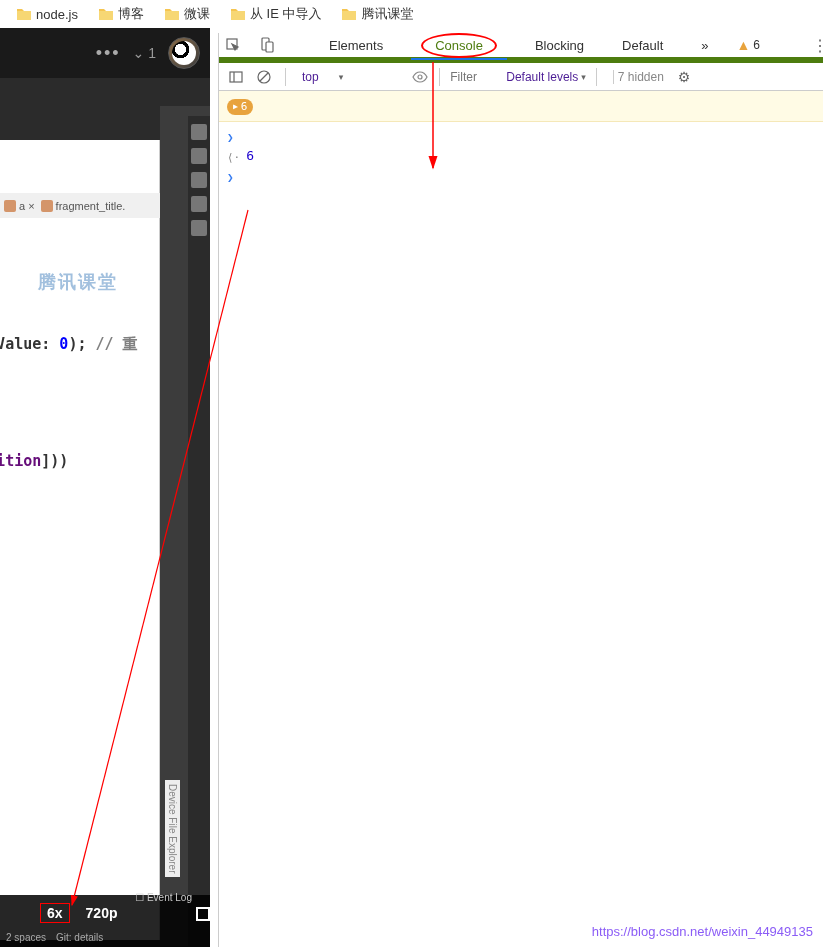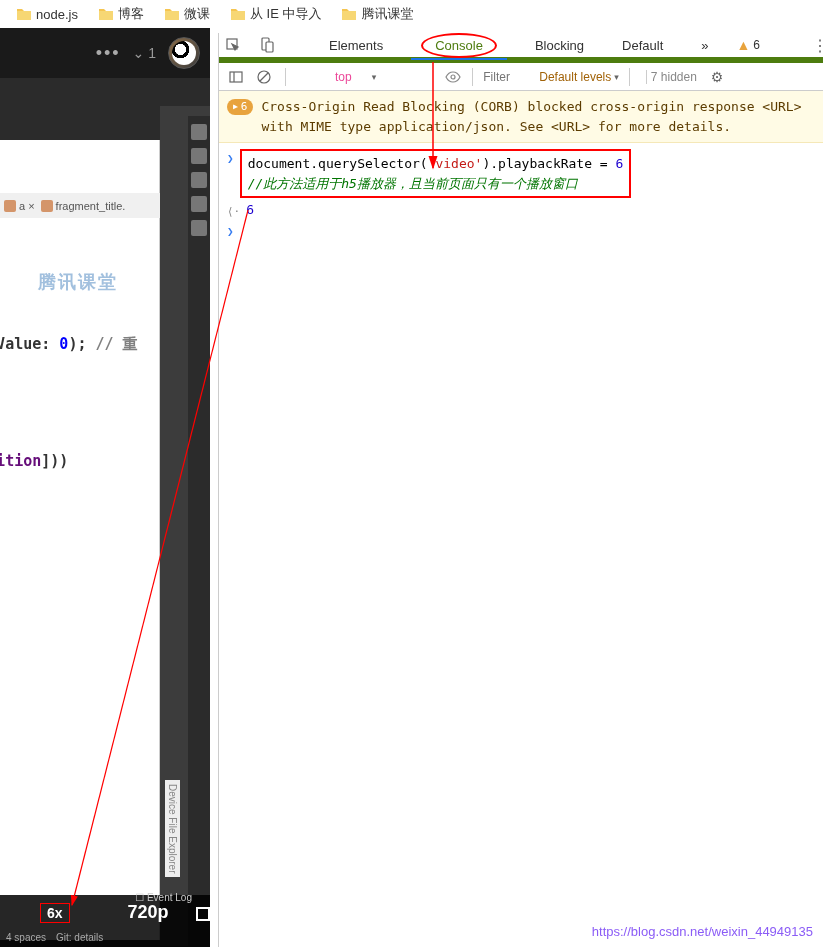--- a/index.html
+++ b/index.html
@@ -32,21 +32,21 @@
     
     .video-watermark { position: absolute; top: 130px; left: 38px; font-size: 18px; color: rgba(100,150,200,0.6); font-weight: bold; letter-spacing: 2px; }
     
     .right-strip { position: absolute; left: 160px; top: 78px; width: 50px; height: 840px; background: #3c3c3c; }
     .right-strip-inner { position: absolute; right: 0; top: 10px; width: 22px; height: 100%; background: #2b2b2b; }
     .strip-icon { width: 16px; height: 16px; margin: 8px auto; background: #777; border-radius: 2px; }
     
     .bottom-bar { position: absolute; bottom: 0; left: 0; width: 210px; height: 52px; background: rgba(0,0,0,0.85); display: flex; align-items: flex-end; padding: 12px 6px; gap: 12px; color: #ccc; font-size: 11px; }
     .bottom-controls { position: absolute; bottom: 24px; left: 40px; display: flex; gap: 16px; align-items: center; }
     .speed-badge { color: #fff; font-size: 14px; font-weight: bold; border: 1px solid red; padding: 1px 6px; }
-    .quality { color: #fff; font-size: 18px; font-weight: bold; margin-left: 42px; }
+    .quality { color: #fff; font-size: 14px; font-weight: bold; }
     .statusbar { position: absolute; bottom: 4px; left: 6px; display: flex; gap: 10px; font-size: 10px; color: #aaa; }
     .event-log { position: absolute; bottom: 44px; right: 18px; font-size: 10px; color: #ccc; }
     .fullscreen-icon { position: absolute; bottom: 26px; right: 0px; width: 14px; height: 14px; border: 2px solid #fff; }
     .device-explorer { position: absolute; right: 30px; bottom: 70px; writing-mode: vertical-rl; font-size: 10px; color: #888; background: #eee; padding: 4px 2px; }
     
     
     .devtools { position: absolute; left: 218px; top: 33px; width: 605px; height: 914px; background: #fff; border-left: 1px solid #ccc; }
     .dt-header { height: 30px; border-bottom: 6px solid #4d7c0f; display: flex; align-items: center; padding: 0 6px; gap: 18px; }
     .dt-icon { width: 22px; height: 22px; display: flex; align-items: center; justify-content: center; color: #666; cursor: pointer; font-size: 14px; }
     .dt-icon svg { width: 16px; height: 16px; }
@@ -54,24 +54,24 @@
     .dt-tab { padding: 6px 10px; font-size: 13px; color: #333; cursor: pointer; position: relative; }
     .dt-tab.active { color: #4d7c0f; }
     .dt-tab.active::after { content: ''; position: absolute; bottom: -1px; left: 0; right: 0; height: 2px; background: #1a73e8; }
     .dt-console-oval { border: 2px solid red; border-radius: 50%; padding: 3px 12px; }
     .dt-warn { display: flex; align-items: center; gap: 3px; margin-left: auto; color: #333; font-size: 12px; }
     .dt-warn-icon { color: #e8a33d; font-size: 14px; }
     .dt-more { font-size: 16px; color: #666; padding: 0 8px; cursor: pointer; }
     .dt-close { font-size: 16px; color: #666; padding: 0 6px; cursor: pointer; }
     
     .dt-toolbar { height: 28px; border-bottom: 1px solid #ccc; display: flex; align-items: center; padding: 0 6px; gap: 6px; font-size: 12px; }
-    .dt-toolbar .sel { padding: 2px 6px; color: #ec4899; display: flex; align-items: center; gap: 20px; margin-left: 33px; }
+    .dt-toolbar .sel { padding: 2px 6px; color: #4c1d95; display: flex; align-items: center; gap: 20px; }
     .dt-toolbar .sel::after { content: '▾'; font-size: 9px; color: #666; }
     .dt-toolbar .filter-input { border: none; outline: none; width: 50px; font-size: 12px; color: #999; }
-    .dt-toolbar .levels { color: #a16207; display: flex; align-items: center; gap: 3px; }
+    .dt-toolbar .levels { color: #4c1d95; display: flex; align-items: center; gap: 3px; }
     .dt-toolbar .levels::after { content: '▾'; font-size: 9px; color: #666; }
     .dt-toolbar .hidden-count { color: #888; margin-left: 6px; padding: 0 4px; border-left: 1px solid #ccc; }
     .dt-toolbar .gear { color: #666; font-size: 14px; cursor: pointer; margin-left: 4px; }
     .eye-icon { width: 18px; color: #888; }
     
     .dt-warning-row { background: #fffbe5; border-bottom: 1px solid #f5e8b8; padding: 6px 8px; display: flex; gap: 8px; font-family: Consolas, monospace; font-size: 13px; color: #5c3c00; line-height: 1.5; }
     .warn-badge { background: #e8a33d; color: #fff; border-radius: 8px; padding: 0 6px; font-size: 11px; height: 16px; display: inline-flex; align-items: center; margin-top: 2px; }
     .warn-badge::before { content: '▶'; font-size: 8px; margin-right: 3px; }
     
     .dt-console-body { padding: 4px 8px; font-family: Consolas, monospace; font-size: 13px; }
@@ -174,21 +174,21 @@
   <div class="device-explorer">Device File Explorer</div>
 
   <div class="bottom-bar">
     <div class="bottom-controls">
       <span class="speed-badge">6x</span>
       <span class="quality">720p</span>
     </div>
     <div class="event-log">☐ <span>Event Log</span></div>
     <div class="fullscreen-icon"></div>
     <div class="statusbar">
-      <span>4 spaces</span>
+      <span>2 spaces</span>
       <span>Git: details</span>
     </div>
   </div>
 </div>
 
 <div class="devtools">
   <div class="dt-header">
     <div class="dt-icon">
         <svg viewBox="0 0 16 16" fill="none" stroke="#666" stroke-width="1.2">
           <rect x="2" y="2" width="10" height="10"></rect>
@@ -241,32 +241,25 @@
     <div class="dt-sep"></div>
     <input class="filter-input" placeholder="Filter" style="">
     <div class="levels">Default levels</div>
     <div class="dt-sep"></div>
     <div class="hidden-count">7 hidden</div>
     <div class="gear">⚙</div>
   </div>
 
   <div class="dt-warning-row">
     <span class="warn-badge">6</span>
-    <span>Cross-Origin Read Blocking (CORB) blocked cross-origin response &lt;URL&gt; with MIME type application/json. See &lt;URL&gt; for more details.</span>
   </div>
 
   <div class="dt-console-body">
     <div class="console-row">
       <span class="console-prompt">❯</span>
-      <div class="code-box">
-        <div class="code-text">
-          <span class="method">document.querySelector(</span><span class="str">'video'</span><span class="method">).playbackRate = </span><span class="num2">6</span>
-        </div>
-        <div class="comment-line">//此方法适用于h5播放器，且当前页面只有一个播放窗口</div>
-      </div>
     </div>
     <div class="console-row">
       <span class="console-result-mark">⟨·</span>
       <span class="result-val">6</span>
     </div>
     <div class="console-row">
       <span class="console-prompt">❯</span>
     </div>
   </div>
 </div>

